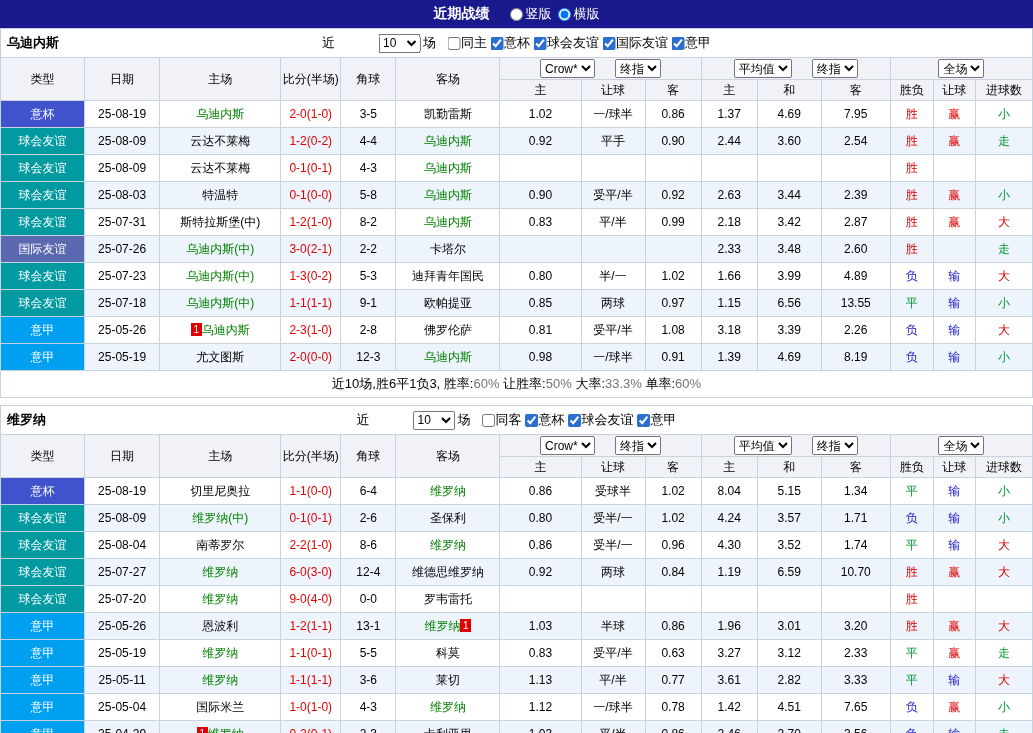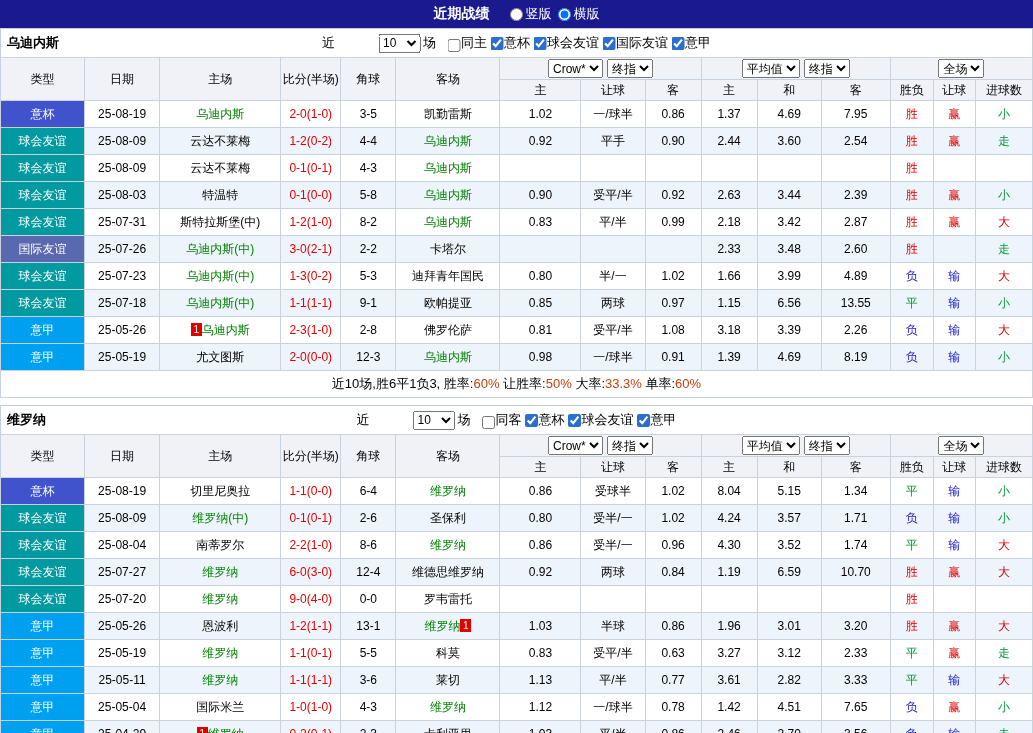--- a/index.html
+++ b/index.html
@@ -5,38 +5,38 @@
   html,body{margin:0;padding:0;}
   body{width:1033px;font-family:"Liberation Sans","DejaVu Sans",sans-serif;background:#fff;color:#000;}
   .topbar{background:#1a1a8e;height:28px;display:flex;align-items:center;justify-content:center;gap:6px;}
   .topbar .title{color:#fff;font-weight:bold;font-size:14px;margin-right:14px;}
   .topbar label{display:inline-flex;align-items:center;gap:3px;color:#fff;font-size:13px;cursor:pointer;}
   .topbar input{margin:0;}
   .ctrl-row{height:28px;position:relative;display:flex;align-items:center;border:1px solid #c5cedb;border-bottom:none;background:#fff;}
   .team{font-weight:bold;font-size:13px;padding-left:6px;}
   .ctrl-center{position:absolute;left:50%;transform:translateX(-50%);display:inline-flex;align-items:center;gap:3px;font-size:13px;white-space:nowrap;}
   .cb{display:inline-flex;align-items:center;gap:1px;cursor:pointer;}
-  .cb.first{margin-left:8px;align-items:flex-end;}
+  .cb.first{margin-left:8px;}
   .cb input{margin:0;width:13px;height:13px;accent-color:#2a6fd0;}
   .sel{font-size:12px;height:19px;font-family:inherit;margin-left:40px;}
   .games{width:42px;}
   table.grid{border-collapse:collapse;table-layout:fixed;width:1033px;}
   .grid th,.grid td{border:1px solid #c9d2df;text-align:center;font-size:12px;padding:0 1px;overflow:hidden;white-space:nowrap;}
   .grid thead th{background:#f1f2f8;font-weight:normal;height:20px;}
   .grid thead tr:first-child th{height:21px;}
   .grid td{height:26px;}
   tr.alt td{background:#eef4fb;}
   td.type{color:#fff;}
   td.tm{cursor:pointer;}
   .focus{color:#008000;}
   td.score{color:#dd0000;cursor:pointer;}
   .badge{display:inline-block;background:#e00000;color:#fff;font-size:10px;line-height:13px;width:11px;height:13px;vertical-align:1px;}
   td.sum{height:26px;background:#fff;font-size:13px;}
-  .sum .red{color:#c2410c;}
-  .ghead .sel{margin:0 2px;}
+  .sum .red{color:#737373;}
+  .ghead .sel{margin:0 10px;}
   .gap{height:7px;}
 </style>
 </head>
 <body>
 
 <div class="topbar">
   <span class="title">近期战绩</span>
   <label>
     <input type="radio" name="layout" style="">
     <span>竖版</span>

